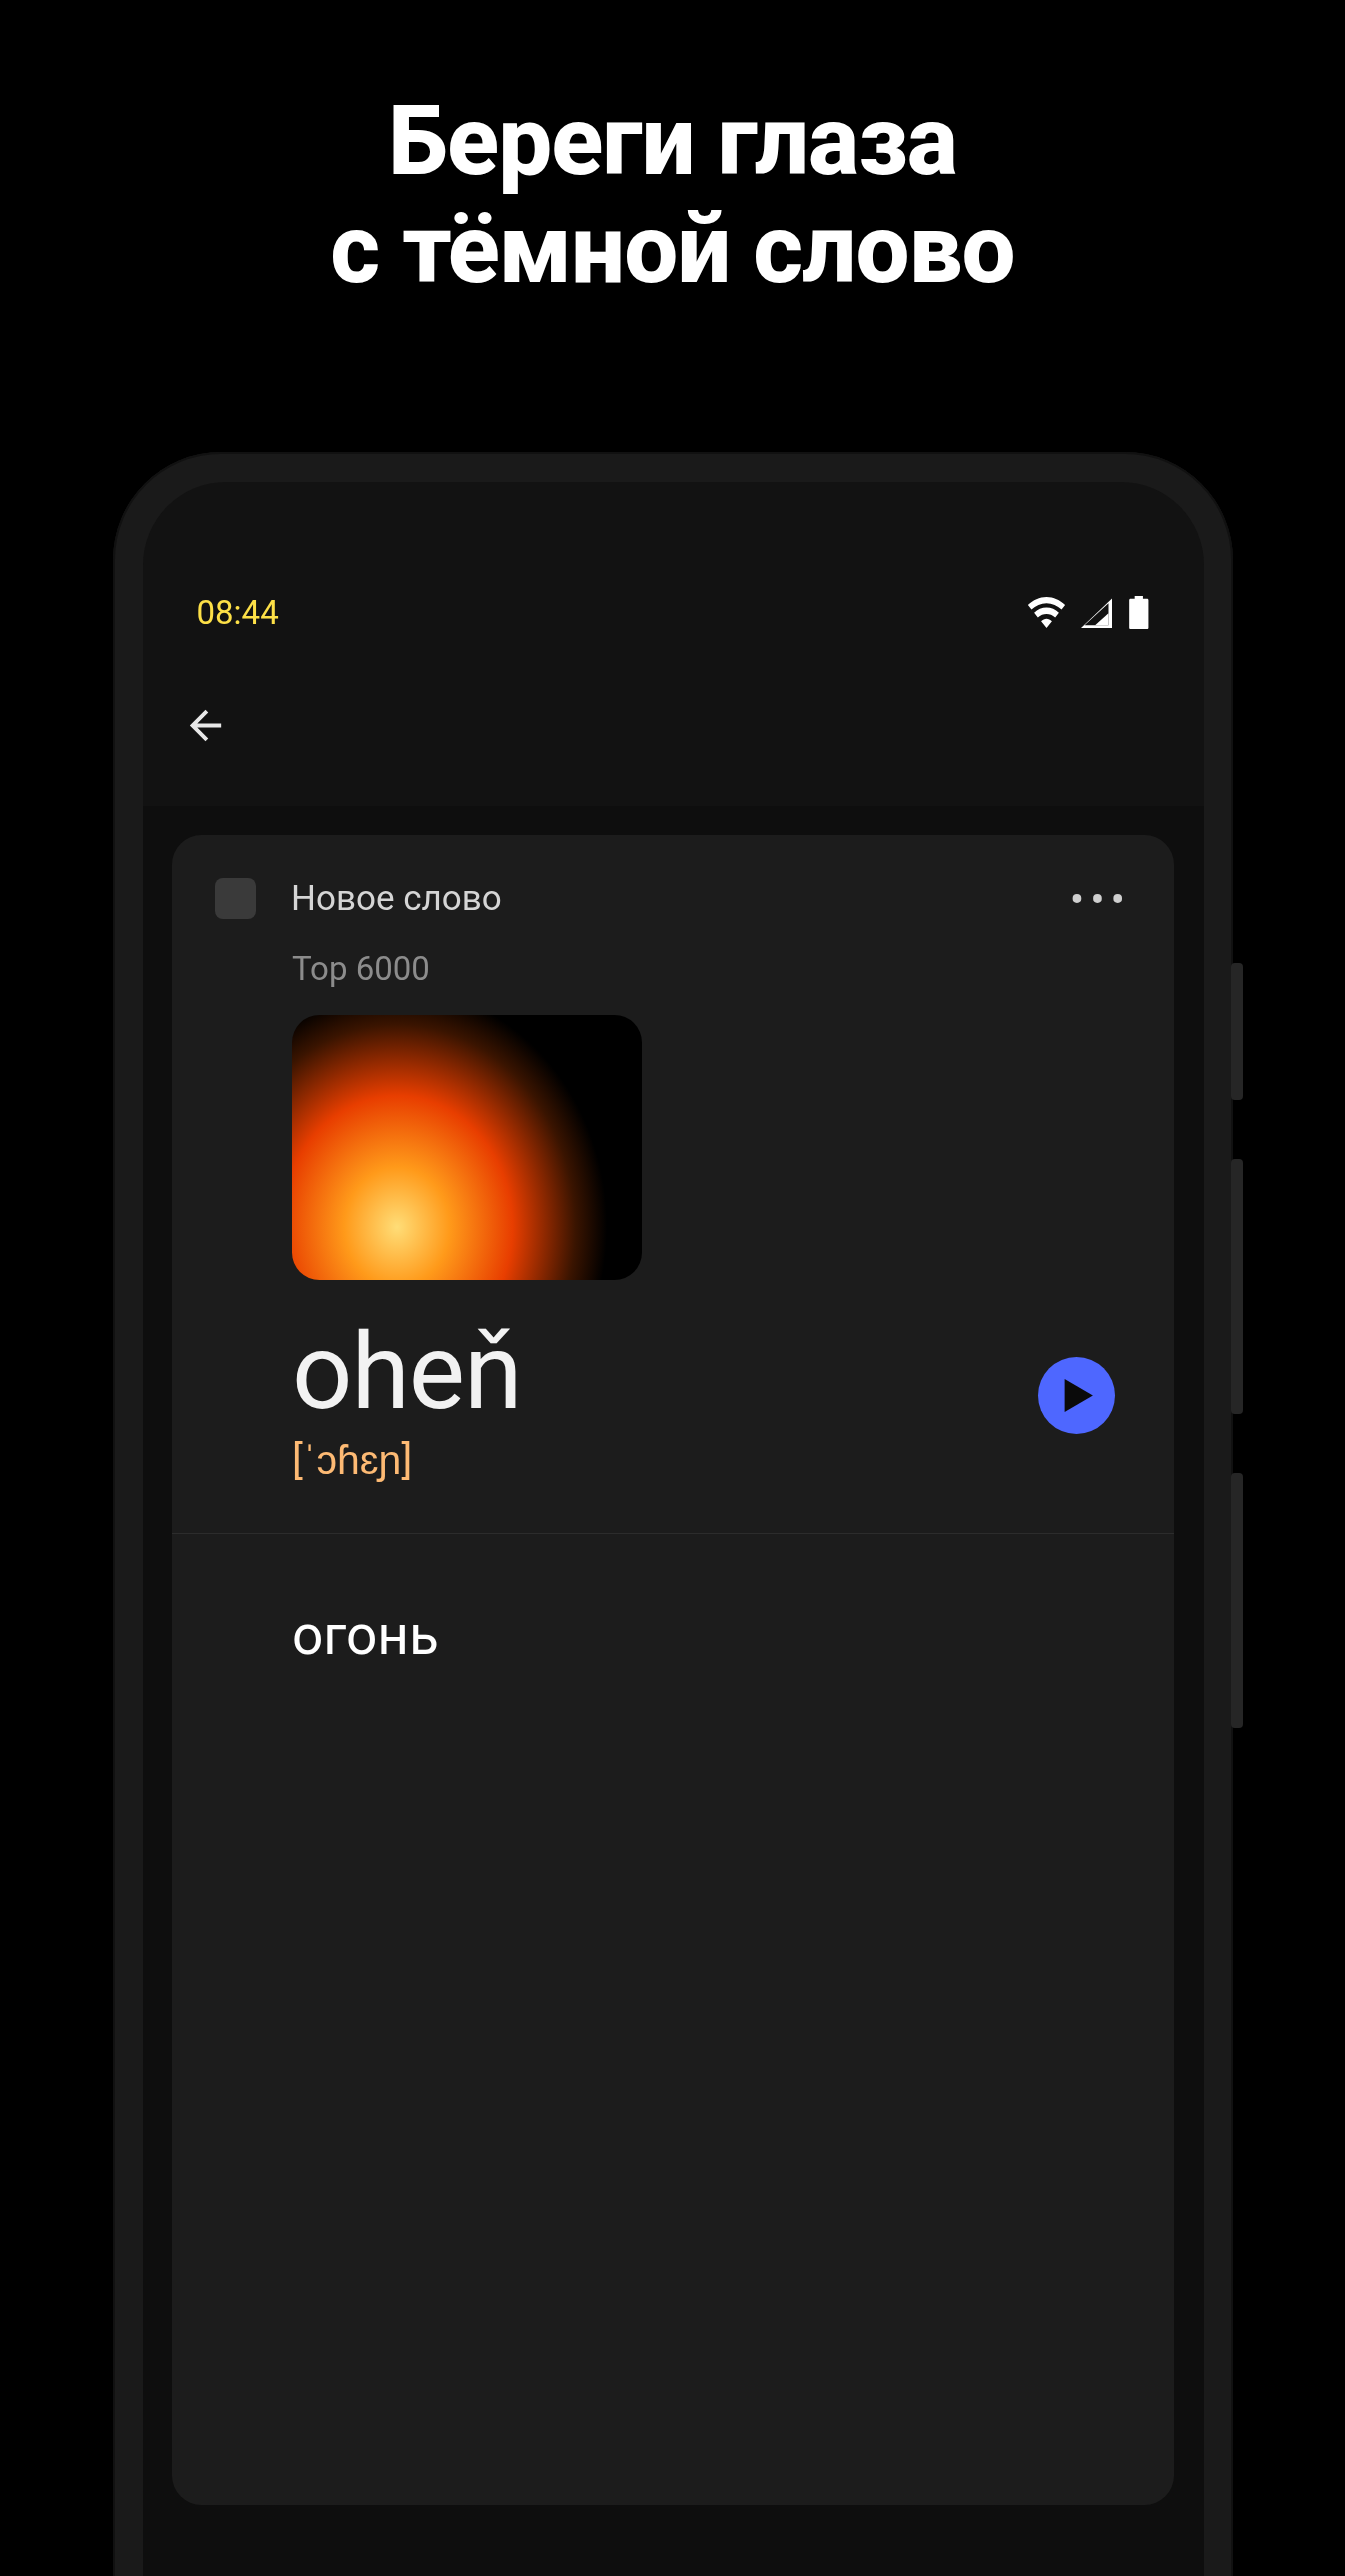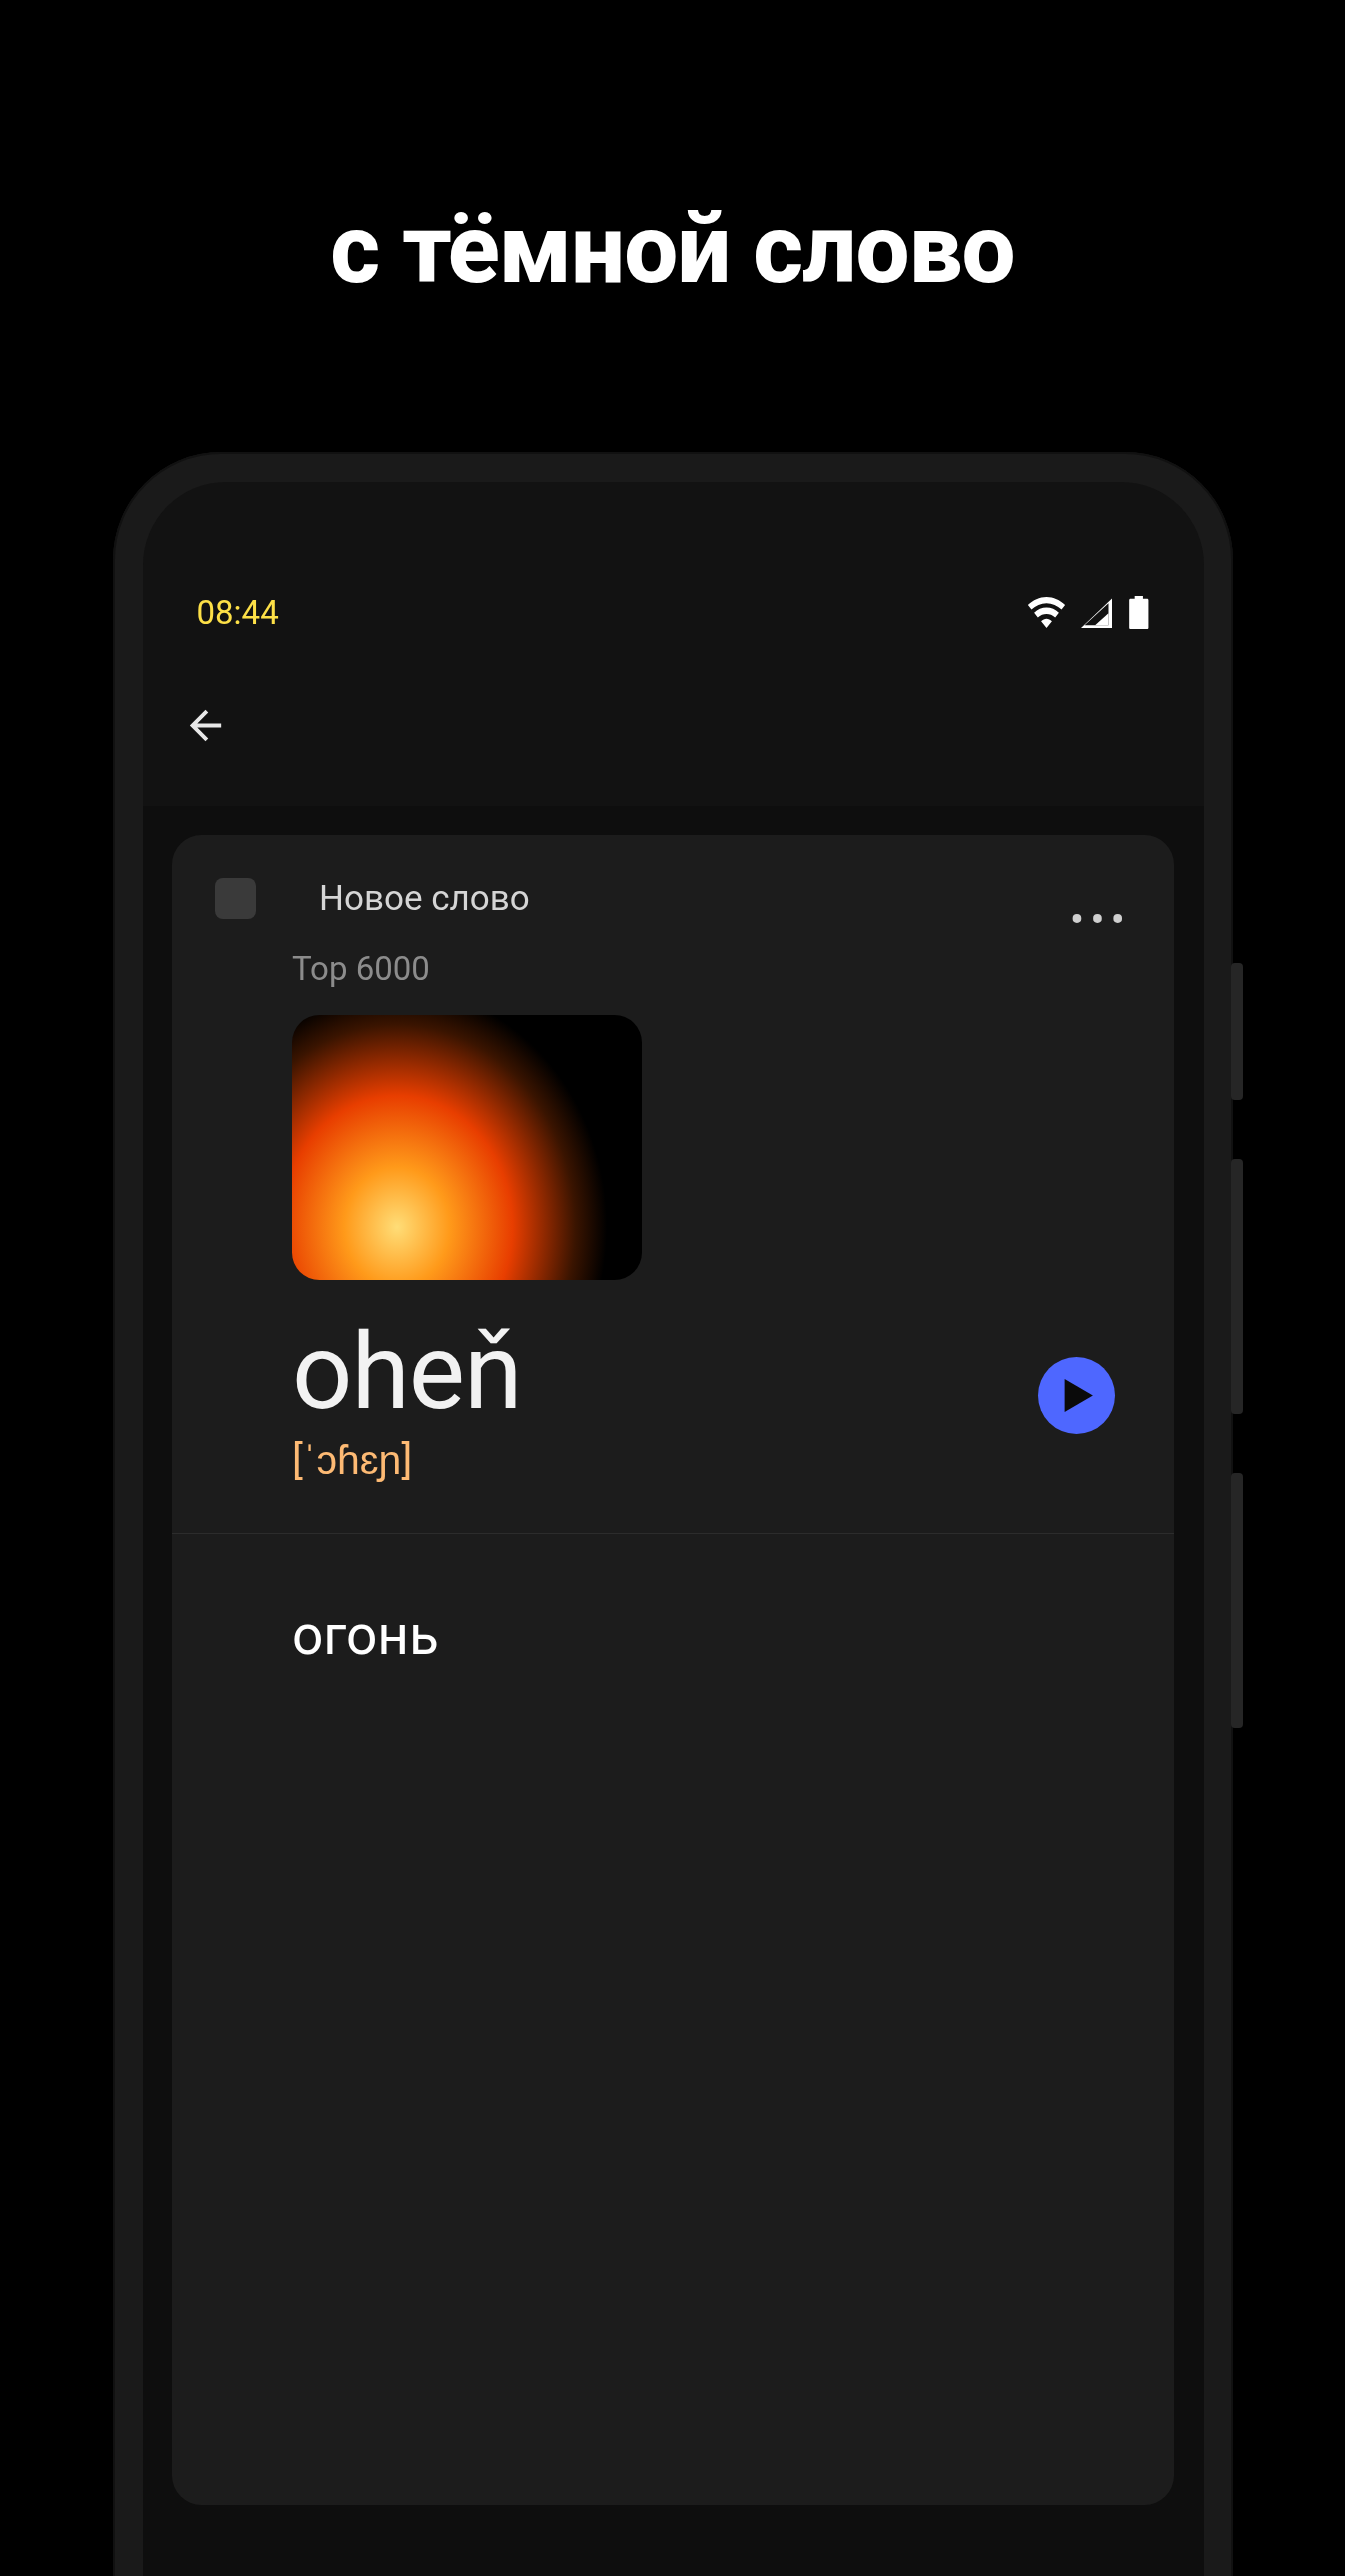--- a/index.html
+++ b/index.html
@@ -88,23 +88,22 @@
     background: #0e0e0e;
     padding: 29.5px;
   }
   .card {
     background: #1c1c1c;
     border-radius: 29.5px;
     min-height: 1670px;
   }
   .card-head {
     display: flex;
-    align-items: flex-end;
+    align-items: center;
     padding: 43px 43px 0 43px;
-    gap: 28px;
   }
   .checkbox {
     width: 41px; height: 41px;
     border-radius: 7.9px;
     background: #3a3a3a;
     margin-right: 35px;
   }
   .chip { font-size: 35px; color: #d5d5d5; }
   .dots { margin-left: auto; color:#cfcfcf; font-size: 43px; letter-spacing: 5.9px; line-height: 0; }
   .sub { padding: 29.5px 0 0 120px; color:#8c8c8c; font-size: 33px; }
@@ -137,21 +136,21 @@
 
   .divider { height:1px; background:#2c2c2c; margin: 0; }
 
   .translation { padding: 69px 0 0 120px; font-size: 55px; color:#ffffff; }
 
 </style>
 </head>
 <body>
 
 <div class="headline">
-  <br>
+  <span>Береги глаза</span><br>
   <span>с тёмной слово</span>
 </div>
 
 <div class="phone">
   <div class="side-btn a"></div>
   <div class="side-btn b"></div>
   <div class="side-btn c"></div>
   <div class="camera"></div>
   <div class="speaker"></div>
 

